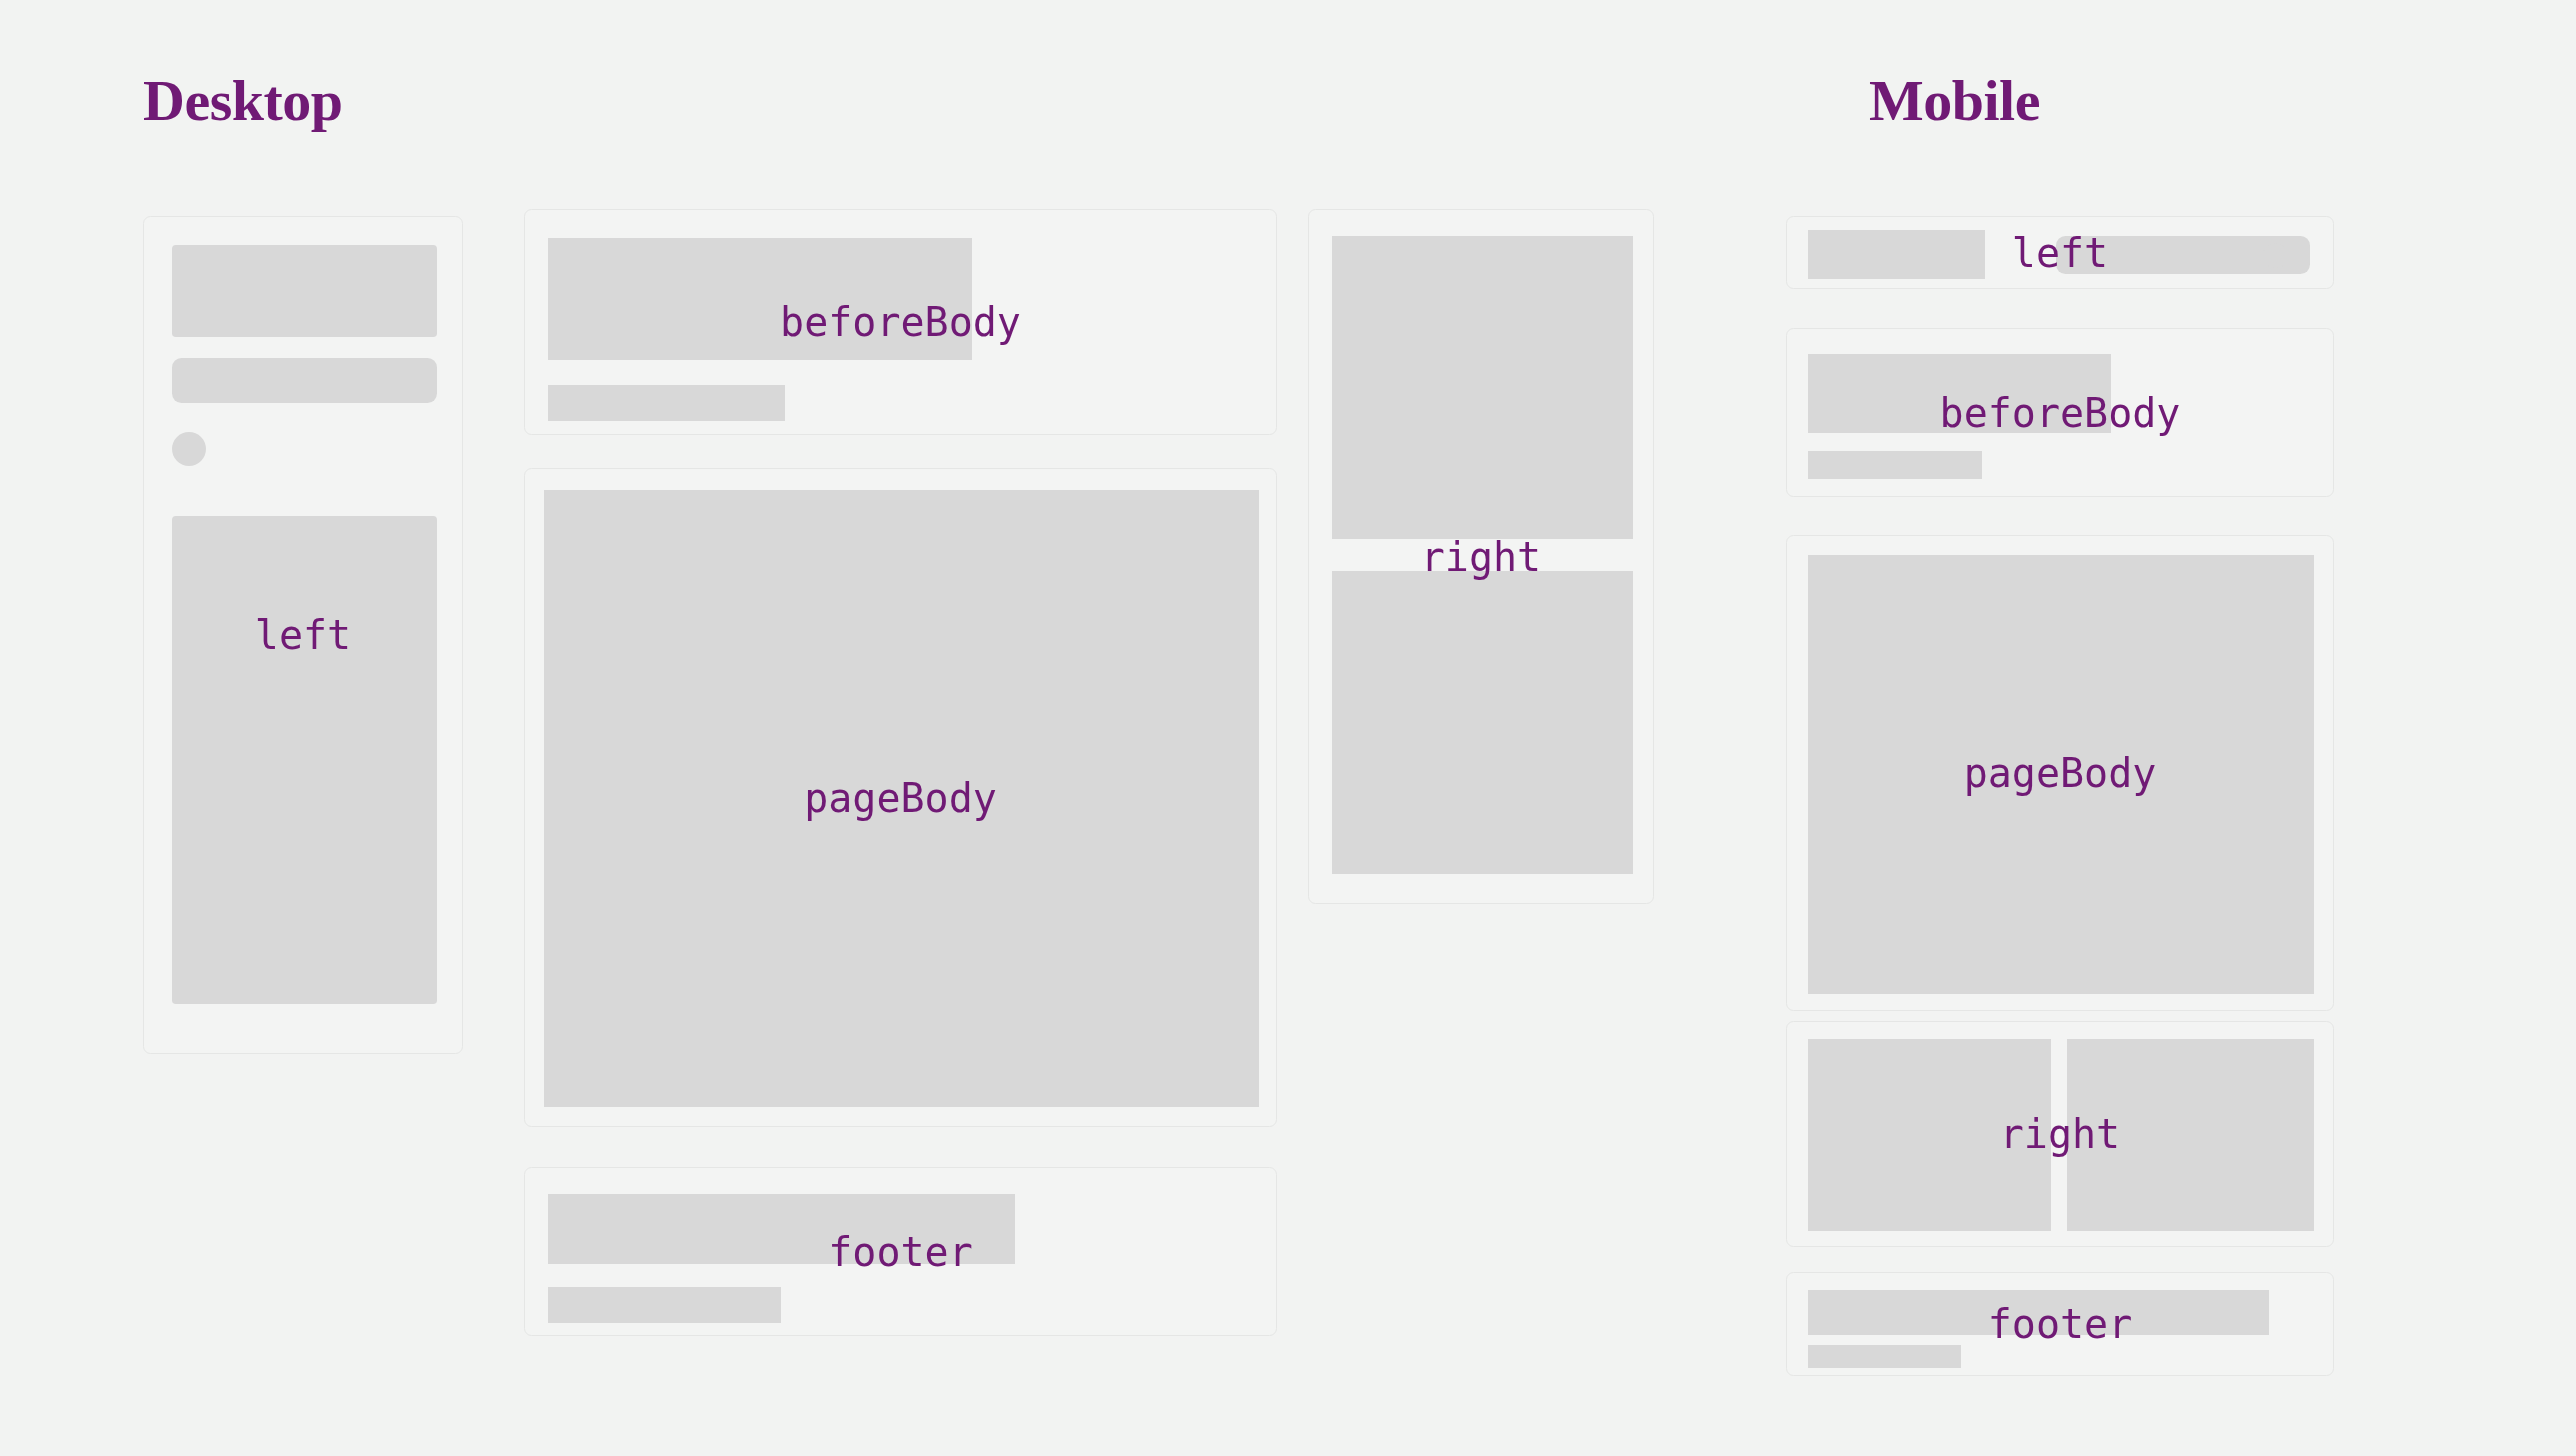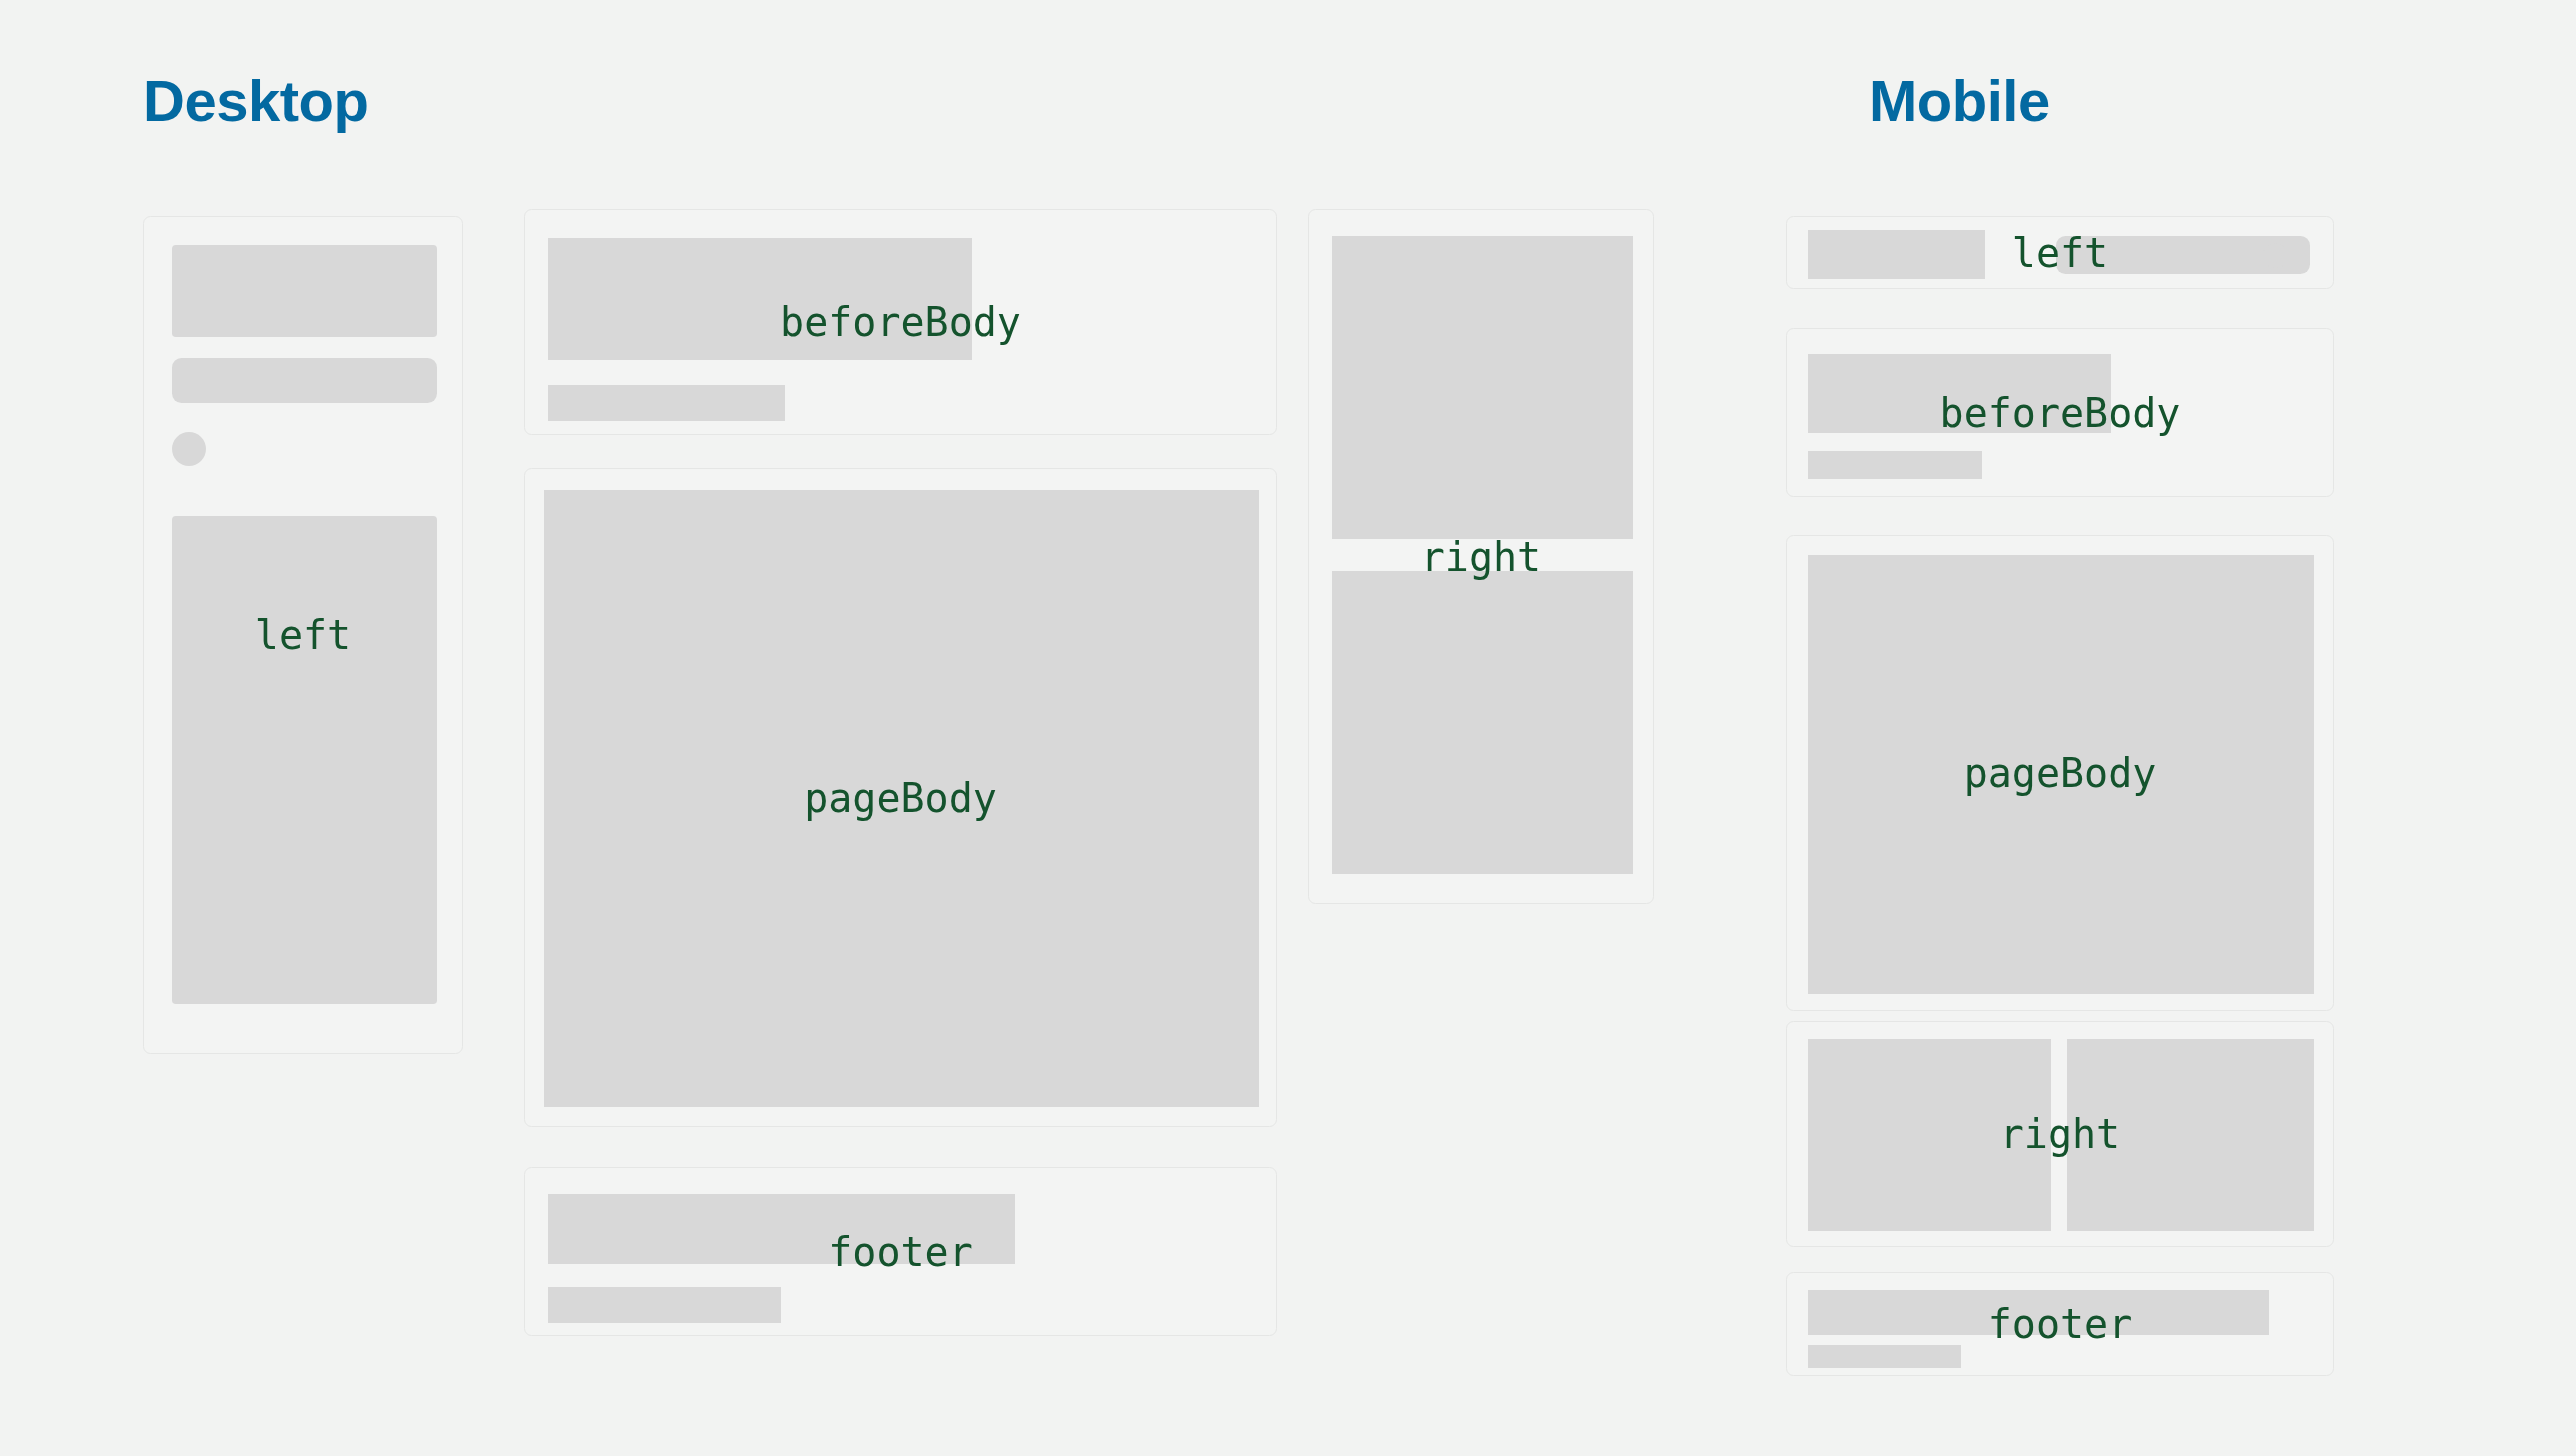--- a/index.html
+++ b/index.html
@@ -9,25 +9,25 @@
     height: 1456px;
     background: #f2f3f2;
     font-family: "Liberation Sans", sans-serif;
     overflow: hidden;
     position: relative;
   }
 
   
   .section-title {
     position: absolute;
-    font-family: Liberation Sans, sans-serif;
+    font-family: Liberation Serif, serif;
     font-weight: bold;
     font-size: 58px;
     line-height: 1;
-    color: #0369a1;
+    color: #701a75;
     letter-spacing: -0.5px;
     white-space: nowrap;
   }
   #title-desktop { left: 143px; top: 72px; }
   #title-mobile  { left: 1869px; top: 72px; }
 
   
   .panel {
     position: absolute;
     background: #f3f4f3;
@@ -38,21 +38,21 @@
   
   .blk { position: absolute; background: #d8d8d8; }
   .blk.r4  { border-radius: 3.8px; }
   .blk.pill{ border-radius: 9.4px; }
   .dot { position: absolute; background: #d8d8d8; border-radius: 50%; }
 
   
   .slot-label {
     position: absolute;
     font-family: "DejaVu Sans Mono", "Liberation Mono", monospace;
-    color: #14532d;
+    color: #701a75;
     display: flex;
     align-items: center;
     justify-content: center;
     white-space: nowrap;
     pointer-events: none;
   }
 
   
   
   #d-left-panel { left: 143px; top: 216px; width: 320px; height: 838px; }

